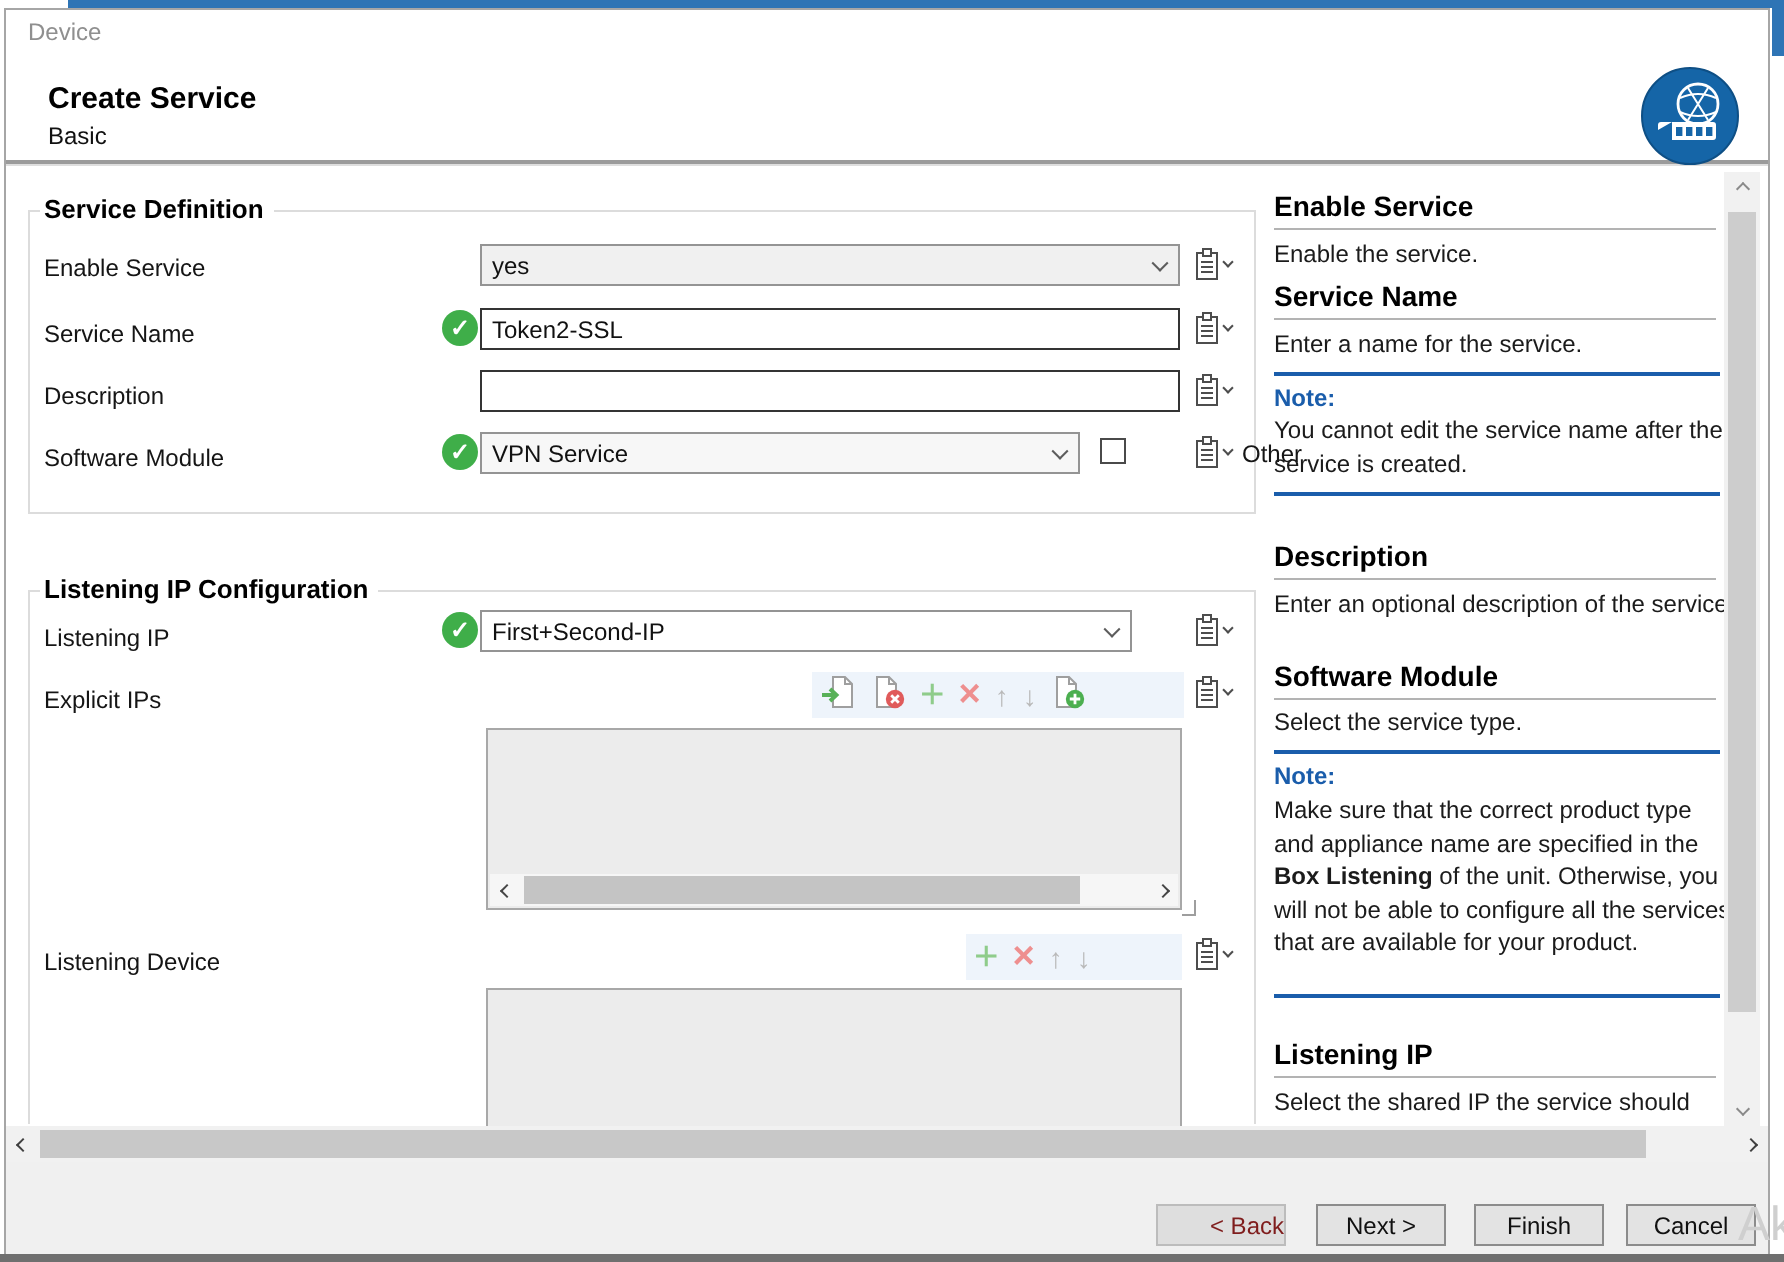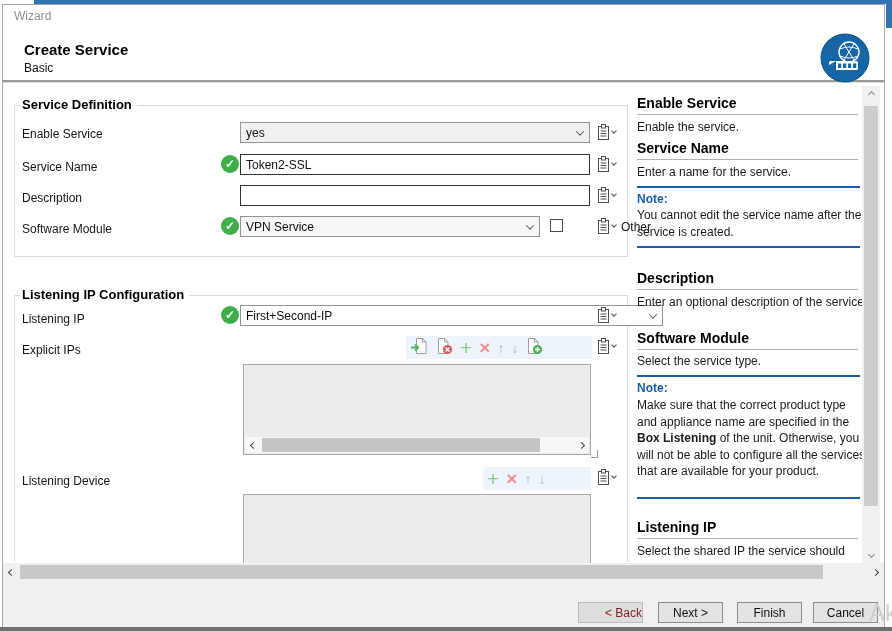--- a/index.html
+++ b/index.html
@@ -95,21 +95,21 @@
 <div id="screen">
 
   <div class="abs blue-strip" style="left:34px;top:0;width:858px;height:4px;"></div>
   <div class="abs blue-strip" style="left:886px;top:0;width:6px;height:28px;"></div>
 
   <div class="abs win-border" style="left:2px;top:4px;width:1px;height:624px;"></div>
   <div class="abs win-border" style="left:3px;top:4px;width:882px;height:1px;"></div>
   <div class="abs win-border" style="left:884px;top:4px;width:1px;height:623px;"></div>
   <div class="abs bottom-strip" style="left:0;top:627px;width:892px;height:4px;"></div>
 
-  <div class="abs wizard-title" style="left:14px;top:9px;">Wizard</div>
+  <div class="abs wizard-title" style="left:14px;top:9px;">Device</div>
   <div class="abs page-heading" style="left:24px;top:41px;">Create Service</div>
   <div class="abs page-sub" style="left:24px;top:61px;">Basic</div>
 
   <div class="abs" style="left:820px;top:33px;width:50px;height:50px;z-index:5;">
     <svg width="50" height="50" viewBox="0 0 50 50">
       <circle cx="25" cy="25" r="24" fill="#1565a7"></circle>
       <circle cx="25" cy="25" r="24" fill="none" stroke="#0e4f85" stroke-width="1"></circle>
       <circle cx="29" cy="19" r="10" fill="none" stroke="#ffffff" stroke-width="1.4"></circle>
       <path d="M20 16 Q29 12 38 16 M20 23 Q29 27 38 23 M24 11 L34 27 M34 11 L24 27" stroke="#ffffff" stroke-width="1" fill="none"></path>
       <rect x="9" y="28" width="29" height="9" rx="1.5" fill="#ffffff"></rect>
@@ -197,21 +197,21 @@
     <span class="cm-caret"></span>
   </div>
 
   <div class="abs groupbox" style="left:14px;top:295px;width:614px;height:267px;border-bottom:none;"></div>
   <div class="abs group-title" style="left:20px;top:287px;">Listening IP Configuration</div>
 
   <div class="abs field-label" style="left:22px;top:312px;">Listening IP</div>
   <div class="abs checkok" style="left:221px;top:306px;">
       <span>✓</span>
     </div>
-  <div class="abs combo" style="left:240px;top:305px;width:423px;height:21px;">
+  <div class="abs combo" style="left:240px;top:305px;width:326px;height:21px;">
     <span class="val">First+Second-IP</span>
     <span class="chevbox">
         <span class="chev down"></span>
       </span>
   </div>
   <div class="abs clipmenu" style="left:597px;top:307px;">
     <svg width="13" height="16" viewBox="0 0 13 16">
         <rect x="1.5" y="2.5" width="10" height="13" fill="#fff" stroke="#4d4d4d"></rect>
         <rect x="4.5" y="0.5" width="4" height="3.5" fill="#fff" stroke="#4d4d4d"></rect>
         <line x1="3.5" y1="7" x2="9.5" y2="7" stroke="#4d4d4d"></line>

